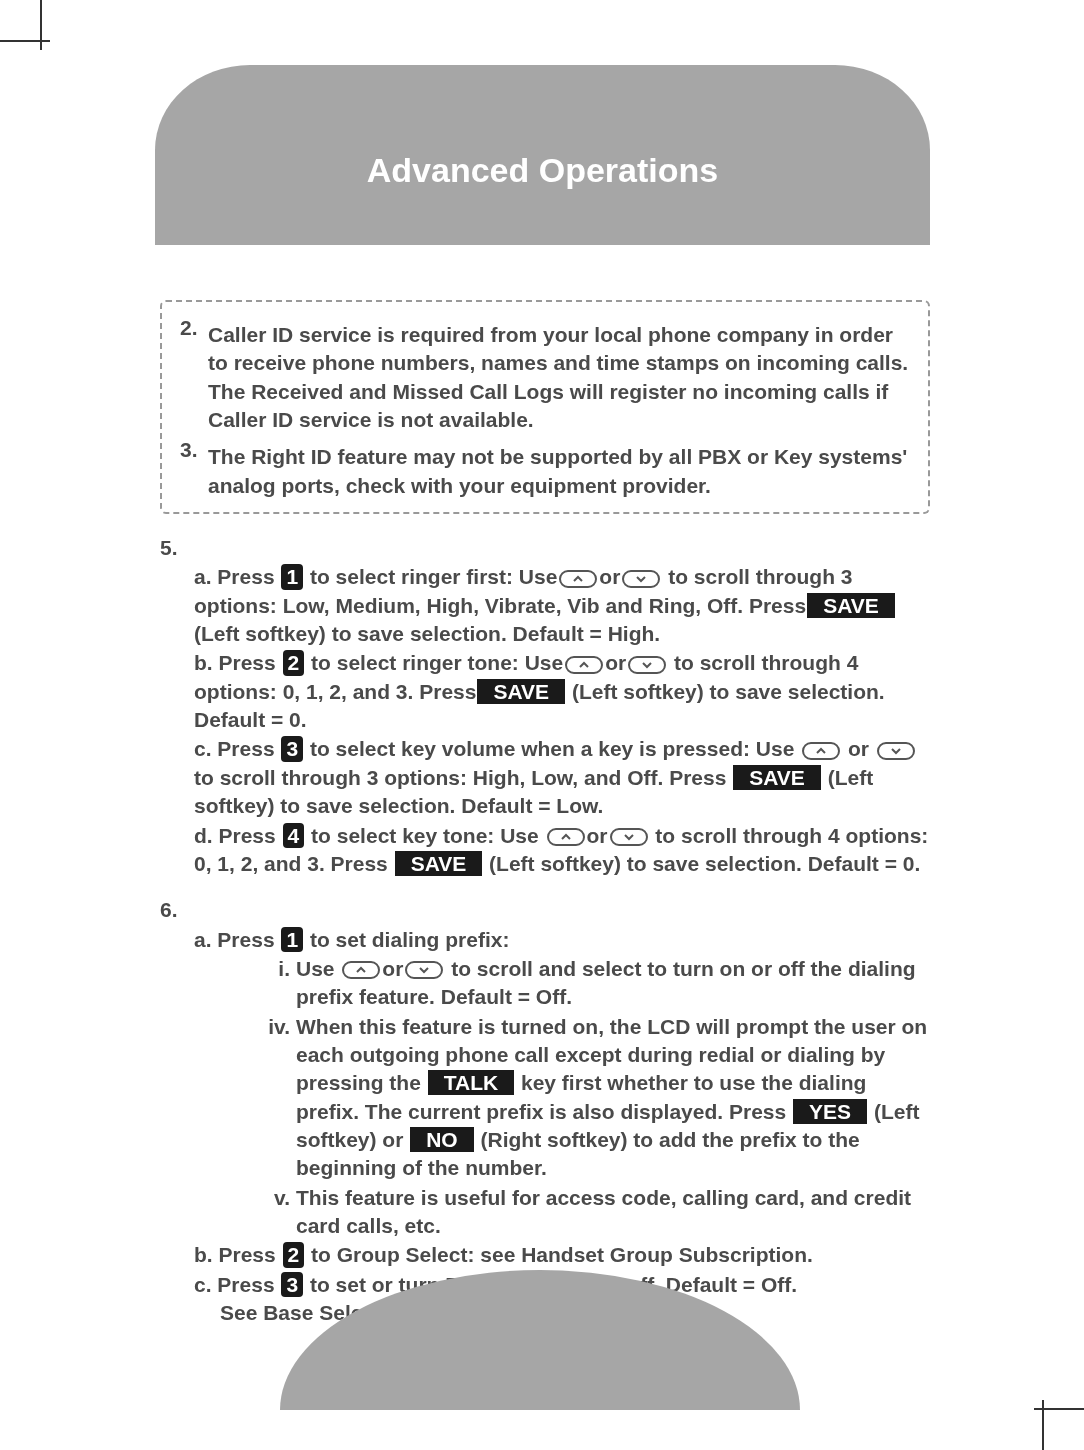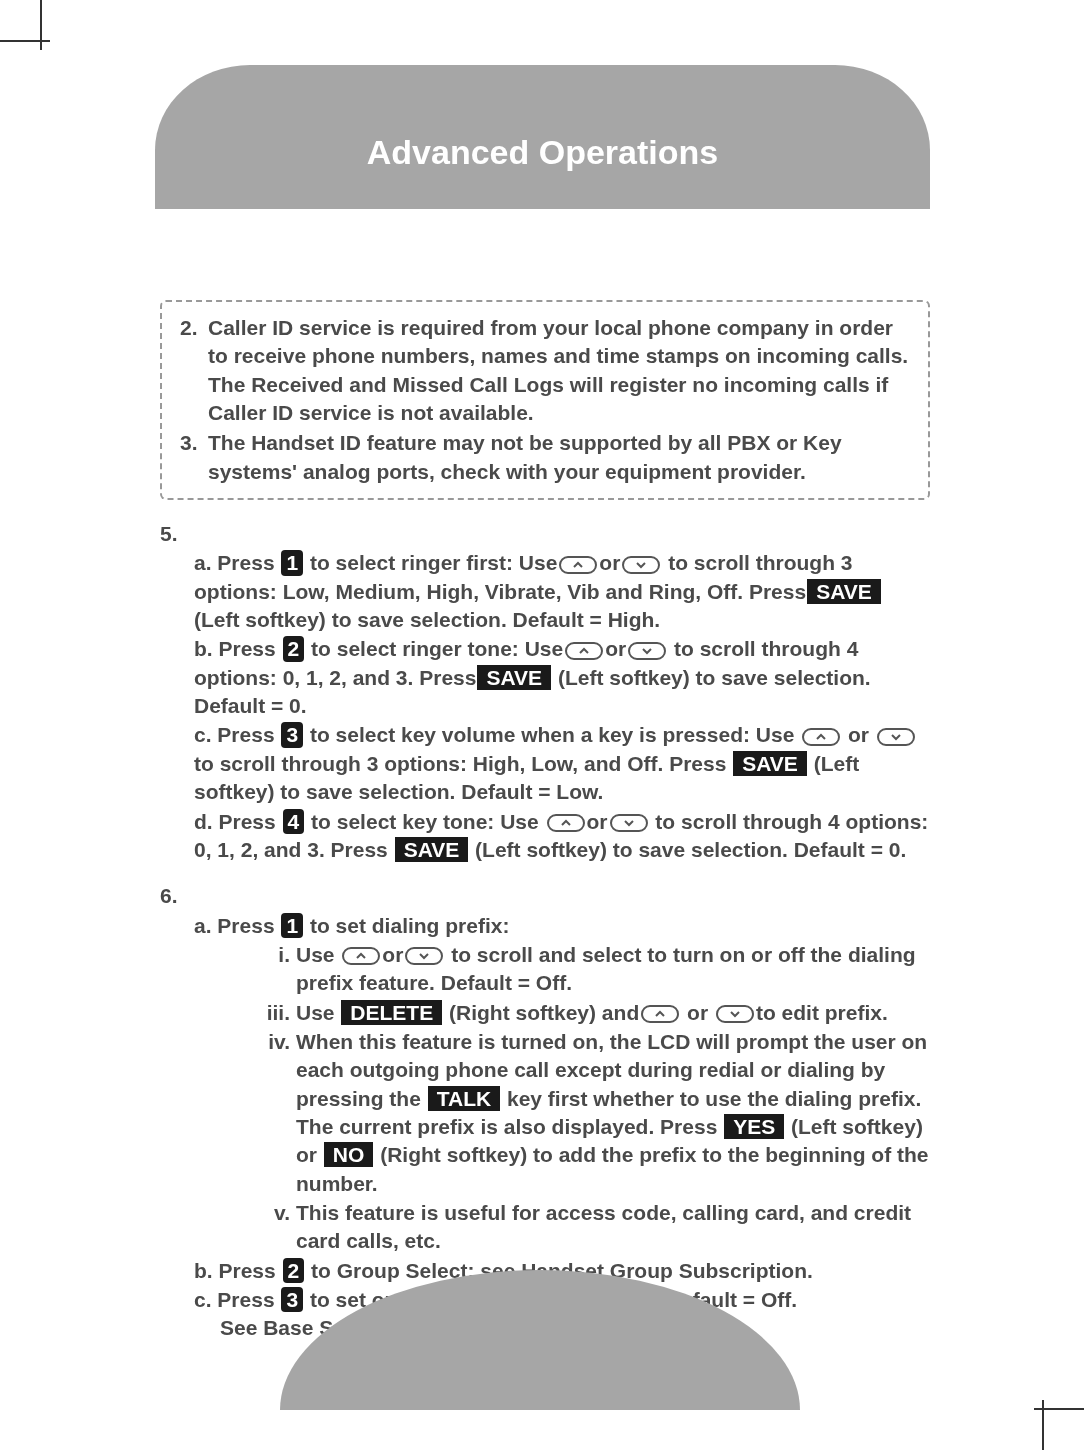--- a/index.html
+++ b/index.html
@@ -14,21 +14,21 @@
   .crop-tl-v { position: absolute; left: 40px; top: 0; width: 2px; height: 50px; background: #333; }
   .crop-tl-h { position: absolute; left: 0; top: 40px; width: 50px; height: 2px; background: #333; }
   .crop-br-v { position: absolute; right: 40px; bottom: 0; width: 2px; height: 50px; background: #333; }
   .crop-br-h { position: absolute; right: 0; bottom: 40px; width: 50px; height: 2px; background: #333; }
 
   .header-shape {
     position: absolute;
     left: 155px;
     top: 65px;
     width: 775px;
-    height: 144px;
+    height: 180px;
     background: #a6a6a6;
     border-top-left-radius: 95px 85px;
     border-top-right-radius: 95px 85px;
     display: flex;
     align-items: center;
     justify-content: center;
   }
   .header-text {
     color: #fff;
     font-size: 34px;
@@ -48,21 +48,21 @@
 
   .notice-box {
     border: 2px dashed #999;
     border-radius: 6px;
     padding: 10px 14px 10px 18px;
     margin-bottom: 20px;
   }
   .notice-box ol { list-style: none; }
   .notice-box li { display: flex; margin: 2px 0; }
   .notice-box .num { width: 28px; flex: 0 0 28px; }
-  .notice-box .txt { flex: 1; }
+  .notice-box .txt { flex: 1; margin-top: 7px; }
 
   .section { margin-bottom: 18px; }
   .section-line { display: flex; }
   .sec-num { width: 24px; flex: 0 0 24px; }
   .sub-list { padding-left: 34px; }
   .sub-item { margin: 1px 0; }
   .sub-body { padding-left: 26px; }
   .roman-list { padding-left: 70px; }
   .roman-item { display: flex; margin: 1px 0; }
   .roman-num { width: 32px; flex: 0 0 32px; text-align: right; padding-right: 6px; }
@@ -79,21 +79,21 @@
     text-align: center;
     line-height: 1.2;
     margin: 0 1px;
     vertical-align: baseline;
   }
   .key-inv {
     display: inline-block;
     background: #1a1a1a;
     color: #fff;
     font-weight: bold;
-    padding: 0 9px;
+    padding: 0 16px;
     line-height: 1.2;
     margin: 0 1px;
     vertical-align: baseline;
   }
   .key-oval {
     display: inline-block;
     border: 2px solid #555;
     border-radius: 10px;
     width: 38px;
     height: 18px;
@@ -139,21 +139,21 @@
 <div class="content">
 
   <div class="notice-box">
     <ol>
       <li>
         <span class="num">2.</span>
         <span class="txt">Caller ID service is required from your local phone company in order to receive phone numbers, names and time stamps on incoming calls. The Received and Missed Call Logs will register no incoming calls if Caller ID service is not available.</span>
       </li>
       <li>
         <span class="num">3.</span>
-        <span class="txt">The Handset ID feature may not be supported by all PBX or Key systems' analog ports, check with your equipment provider.</span>
+        <span class="txt">The Right ID feature may not be supported by all PBX or Key systems' analog ports, check with your equipment provider.</span>
       </li>
     </ol>
   </div>
 
   <div class="section">
     <div class="section-line">
       <span class="sec-num">5.</span>
     </div>
     <div class="sub-list">
 
@@ -210,30 +210,20 @@
           <span class="roman-num">i.</span>
           <span class="roman-txt">
             <span>Use </span><span class="key-oval"><svg width="10" height="8">
                   <polyline points="1,6 5,2 9,6" fill="none" stroke="#555" stroke-width="2"></polyline>
                 </svg></span><span>or</span><span class="key-oval"><svg width="10" height="8">
                   <polyline points="1,2 5,6 9,2" fill="none" stroke="#555" stroke-width="2"></polyline>
                 </svg></span><span> to scroll and select to turn on or off the dialing prefix feature. Default = Off.</span>
           </span>
         </div>
         <div class="roman-item">
-          <span class="roman-num">iii.</span>
-          <span class="roman-txt">
-            <span>Use </span><span class="key-inv">DELETE</span><span> (Right softkey) and</span><span class="key-oval"><svg width="10" height="8">
-                  <polyline points="1,6 5,2 9,6" fill="none" stroke="#555" stroke-width="2"></polyline>
-                </svg></span><span> or </span><span class="key-oval"><svg width="10" height="8">
-                  <polyline points="1,2 5,6 9,2" fill="none" stroke="#555" stroke-width="2"></polyline>
-                </svg></span><span>to edit prefix.</span>
-          </span>
-        </div>
-        <div class="roman-item">
           <span class="roman-num">iv.</span>
           <span class="roman-txt">
             <span>When this feature is turned on, the LCD will prompt the user on each outgoing phone call except during redial or dialing by pressing the </span><span class="key-inv">TALK</span><span> key first whether to use the dialing prefix. The current  prefix is also displayed.  Press </span><span class="key-inv">YES</span><span> (Left softkey) or</span> <span class="key-inv">NO</span><span> (Right softkey) to add the prefix to the beginning of the number.</span>
           </span>
         </div>
         <div class="roman-item">
           <span class="roman-num">v.</span>
           <span class="roman-txt">This feature is useful for access code, calling card, and credit card calls, etc.</span>
         </div>
       </div>

